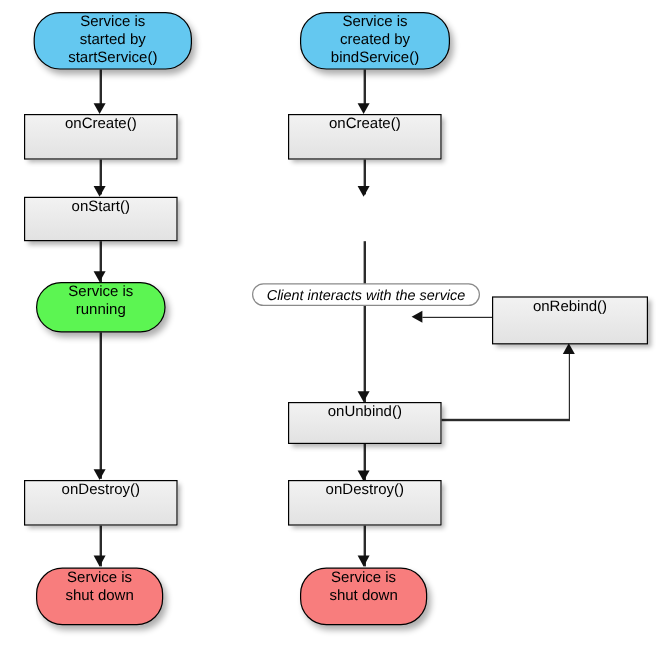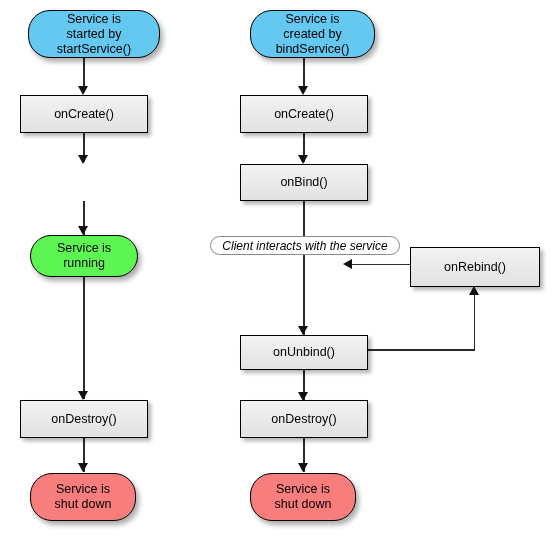--- a/index.html
+++ b/index.html
@@ -9,21 +9,21 @@
     font-family:"Liberation Sans", sans-serif;
     overflow:hidden;
   }
   #stage{position:relative;width:555px;height:542px;}
 
   
   .node{
     position:absolute;
     box-sizing:border-box;
     display:flex;
-    align-items:center;
+    align-items:flex-start;
     justify-content:center;
     text-align:center;
     color:#000;
     font-size:12.5px;
     line-height:15px;
     border:1.5px solid #000;
     z-index:3;
   }
   .node .lbl{display:block;white-space:pre-line;}
 
@@ -110,20 +110,23 @@
   <div class="node terminal blue" style="left:28px;top:10px;width:132px;height:48px;">
     <span class="lbl">Service is
 started by
 startService()</span>
   </div>
 
   <div class="node process" style="left:20px;top:95px;width:128px;height:38px;">
     <span class="lbl">onCreate()</span>
   </div>
 
+  <div class="node process" style="left:20px;top:164px;width:128px;height:37px;">
+    <span class="lbl">onStart()</span>
+  </div>
 
   <div class="node terminal green" style="left:30px;top:235px;width:108px;height:42px;">
     <span class="lbl">Service is
 running</span>
   </div>
 
 
   <div class="node process" style="left:20px;top:400px;width:128px;height:38px;">
     <span class="lbl">onDestroy()</span>
   </div>
@@ -158,23 +161,20 @@
   <div class="node terminal blue" style="left:250px;top:10px;width:125px;height:48px;">
     <span class="lbl">Service is
 created by
 bindService()</span>
   </div>
 
   <div class="node process" style="left:240px;top:95px;width:128px;height:38px;">
     <span class="lbl">onCreate()</span>
   </div>
 
-  <div class="node process" style="left:240px;top:164px;width:128px;height:37px;">
-    <span class="lbl">onBind()</span>
-  </div>
 
   <div class="callout pill" style="left:210px;top:236px;width:190px;height:19px;">
     <span class="lbl">Client interacts with the service</span>
   </div>
 
   <div class="node process" style="left:240px;top:335px;width:128px;height:35px;">
     <span class="lbl">onUnbind()</span>
   </div>
 
   <div class="node process" style="left:410px;top:247px;width:130px;height:40px;">

